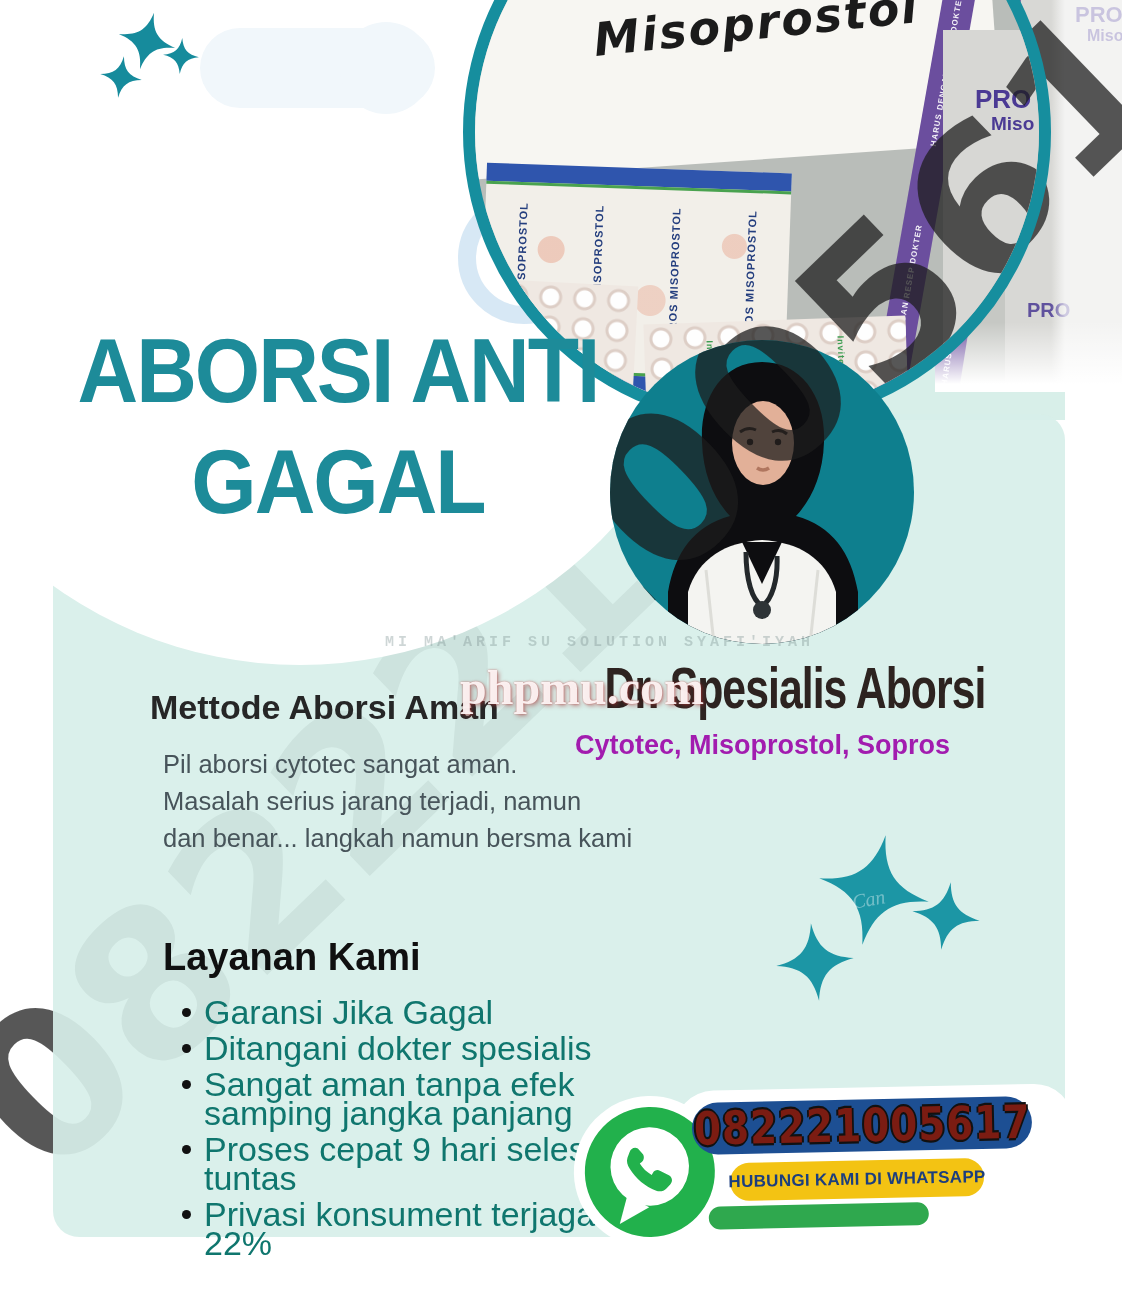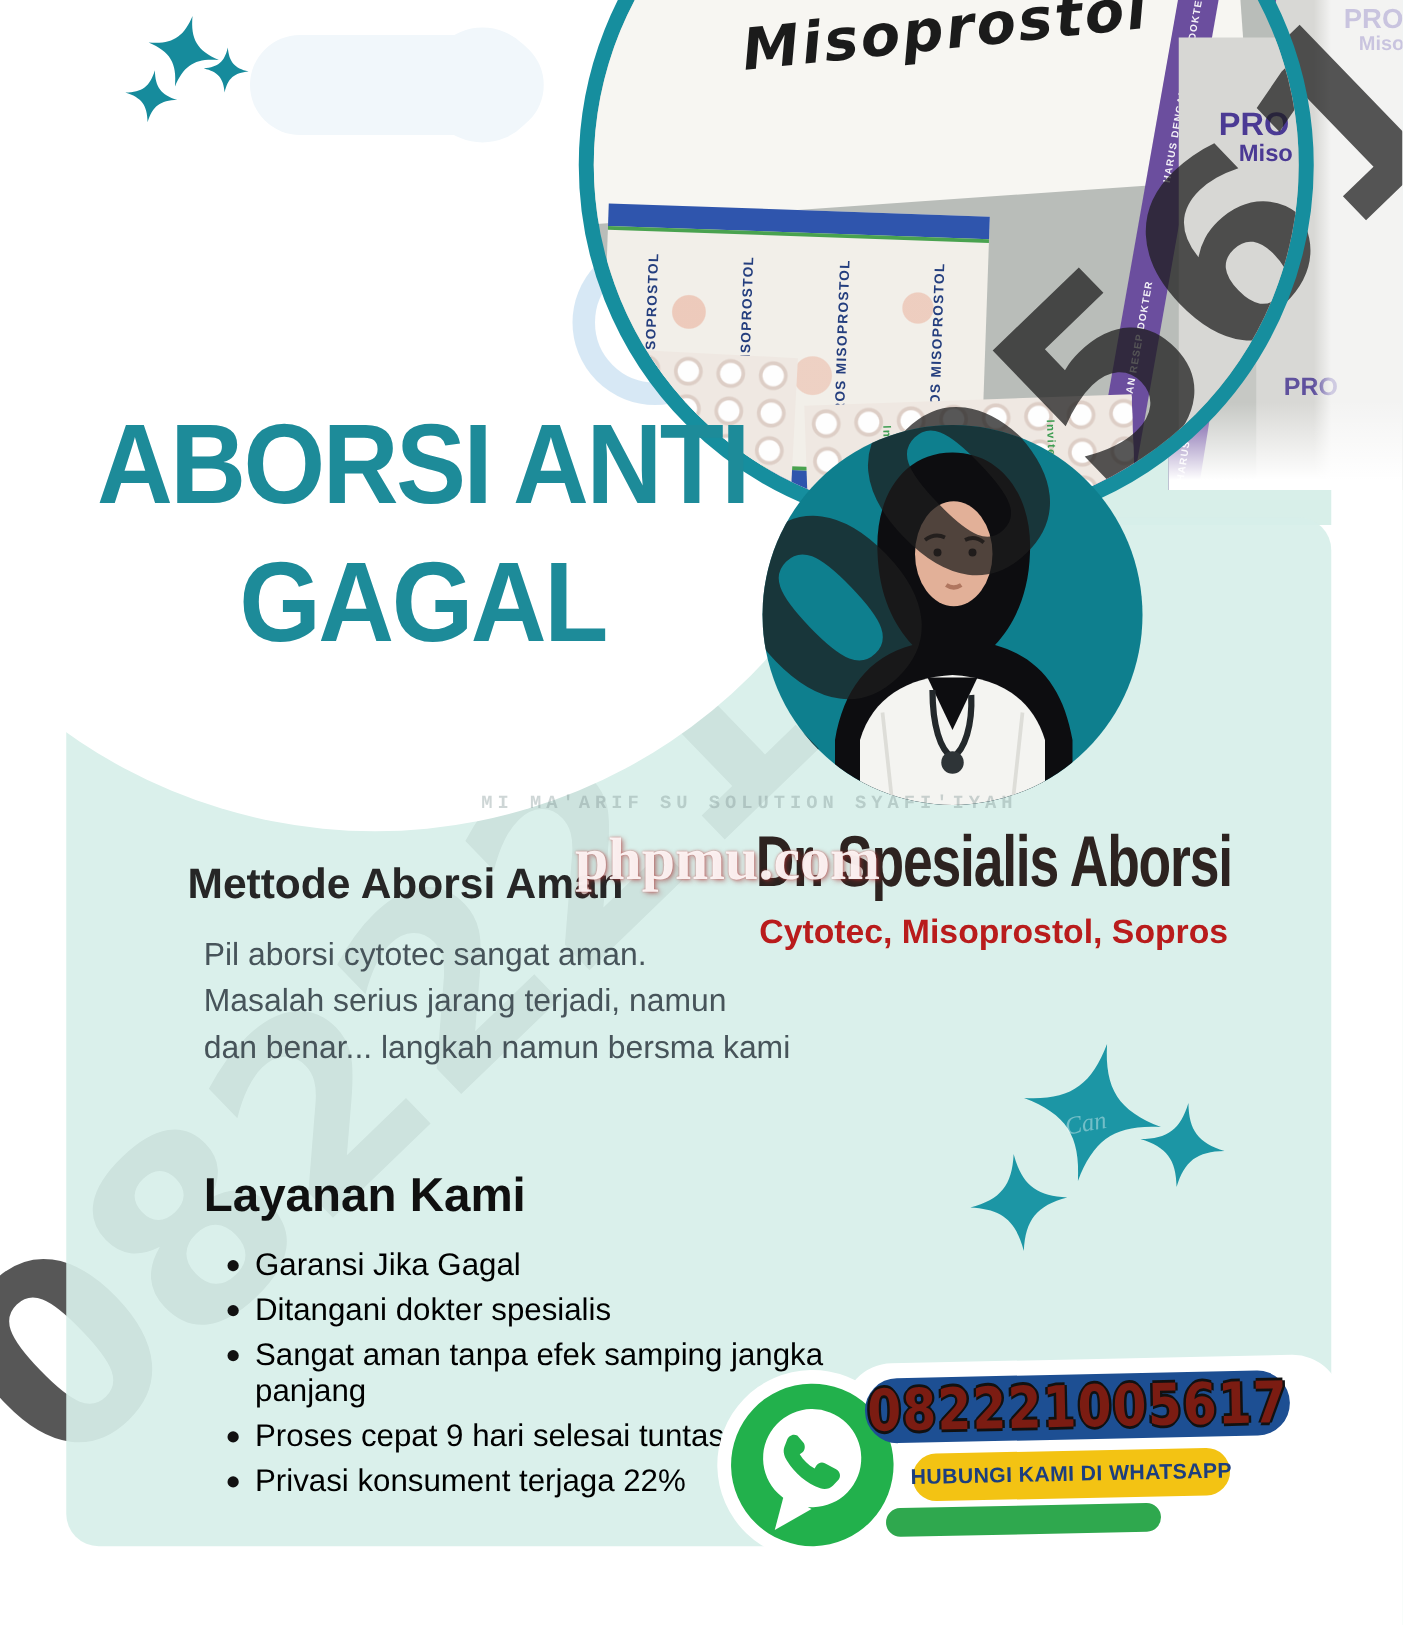--- a/index.html
+++ b/index.html
@@ -76,27 +76,27 @@
         overflow:hidden;z-index:8;}
 
   
   .faint-line{left:385px;top:634px;font-family:Liberation Mono, monospace;font-size:15px;font-weight:700;
               letter-spacing:4px;color:rgba(125,148,148,0.38);z-index:11;white-space:nowrap;}
   .phpmu{left:460px;top:660px;font-family:"Liberation Serif",serif;font-weight:700;font-size:48px;
          color:rgba(255,250,250,0.92);z-index:11;
          text-shadow:0 0 2px rgba(190,60,60,0.65),2px 2px 4px rgba(160,50,50,0.5);}
   .dr-heading{left:575px;top:656px;width:440px;text-align:center;font-size:45px;font-weight:800;
               color:#2d2320;letter-spacing:-1px;transform:scale(0.95,1.28);transform-origin:top center;z-index:9;}
-  .dr-sub{left:575px;top:730px;width:440px;text-align:center;font-size:27px;font-weight:700;
-          color:#b91c1c;z-index:9;}
+  .dr-sub{left:575px;top:730px;width:440px;text-align:left;font-size:27px;font-weight:700;
+          color:#a21caf;z-index:9;}
   .method-heading{left:150px;top:688px;font-size:34px;font-weight:800;color:#262626;z-index:9;}
   .method-par{left:163px;top:746px;width:480px;font-size:25.5px;line-height:37px;color:#47545a;z-index:9;}
   .svc-heading{left:163px;top:936px;font-size:38px;font-weight:800;color:#101010;z-index:9;text-align:center;}
   .svc-list{left:180px;top:998px;width:480px;z-index:9;}
-  .svc-item{position:relative;padding-left:24px;font-size:25px;line-height:29px;color:#000000;margin-bottom:7px;}
+  .svc-item{position:relative;padding-left:24px;font-size:34px;line-height:29px;color:#0f766e;margin-bottom:7px;}
   .svc-item::before{content:"";position:absolute;left:2px;top:10px;width:9px;height:9px;border-radius:50%;background:#111;}
 
   
   .wa{left:580px;top:1082px;width:516px;height:190px;transform:rotate(-1.2deg);z-index:10;}
   .wa .white-back{position:absolute;left:95px;top:6px;width:400px;height:170px;border-radius:40px;background:#fff;}
   .wa .white-circle{position:absolute;left:-6px;top:10px;width:152px;height:152px;border-radius:50%;background:#fff;}
   .wa .green-circle{position:absolute;left:5px;top:21px;width:130px;height:130px;border-radius:50%;background:#22b14c;}
   .wa .blue-bar{position:absolute;left:113px;top:18px;width:340px;height:52px;border-radius:26px;background:#1d4f93;
                 display:flex;align-items:center;justify-content:center;}
   .wa .phone-num{font-family:"DejaVu Sans",sans-serif;font-size:41px;font-weight:700;color:#7b1c12;

